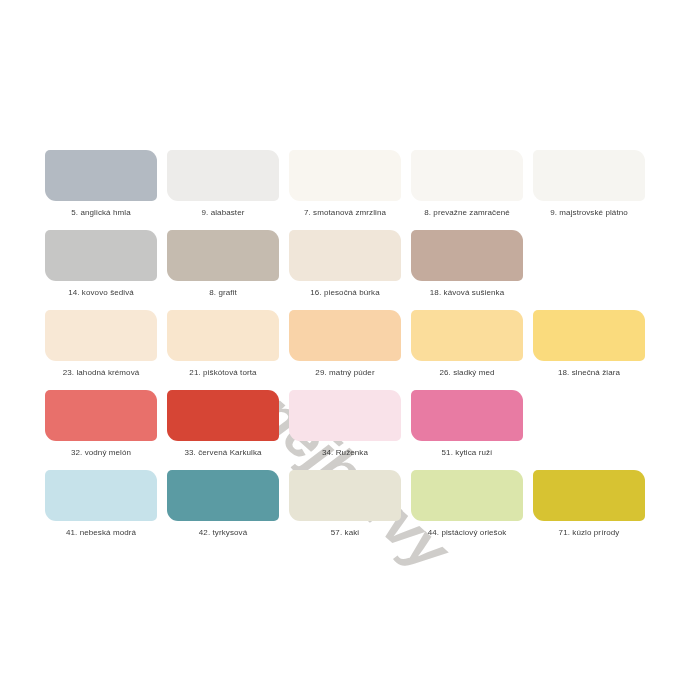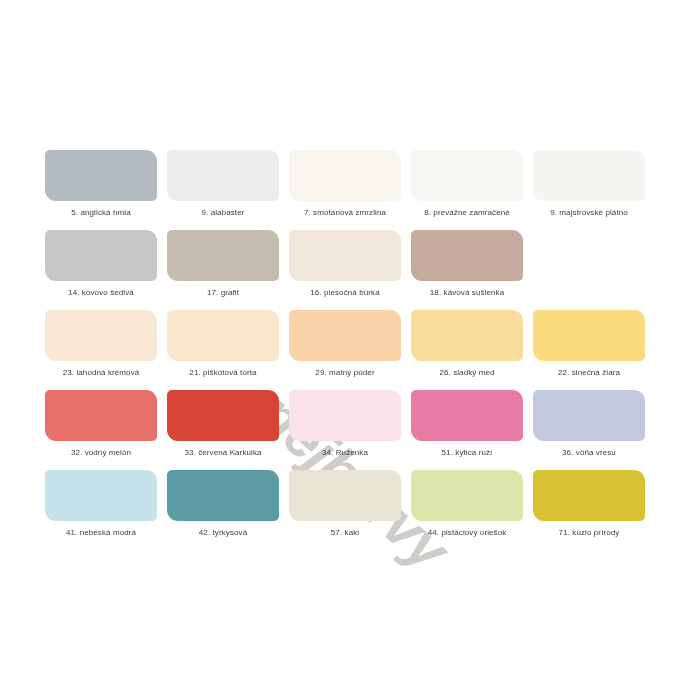--- a/index.html
+++ b/index.html
@@ -122,21 +122,21 @@
           <div class="swatch-label">9. majstrovské plátno</div>
         </div>
       </div>
       <div class="swatch-row">
         <div class="swatch-cell">
           <div class="swatch-chip" style="background: rgb(198, 198, 197);"></div>
           <div class="swatch-label">14. kovovo šedivá</div>
         </div>
         <div class="swatch-cell">
           <div class="swatch-chip" style="background: rgb(197, 187, 175);"></div>
-          <div class="swatch-label">17. grafit</div>
+          <div class="swatch-label">8. grafit</div>
         </div>
         <div class="swatch-cell">
           <div class="swatch-chip" style="background: rgb(240, 230, 217);"></div>
           <div class="swatch-label">16. piesočná búrka</div>
         </div>
         <div class="swatch-cell">
           <div class="swatch-chip" style="background: rgb(196, 171, 157);"></div>
           <div class="swatch-label">18. kávová sušienka</div>
         </div>
       </div>
@@ -152,44 +152,40 @@
         <div class="swatch-cell">
           <div class="swatch-chip" style="background: rgb(249, 211, 168);"></div>
           <div class="swatch-label">29. matný púder</div>
         </div>
         <div class="swatch-cell">
           <div class="swatch-chip" style="background: rgb(251, 221, 155);"></div>
           <div class="swatch-label">26. sladký med</div>
         </div>
         <div class="swatch-cell">
           <div class="swatch-chip" style="background: rgb(250, 219, 125);"></div>
-          <div class="swatch-label">22. slnečná žiara</div>
+          <div class="swatch-label">18. slnečná žiara</div>
         </div>
       </div>
       <div class="swatch-row">
         <div class="swatch-cell">
           <div class="swatch-chip" style="background: rgb(232, 112, 107);"></div>
           <div class="swatch-label">32. vodný melón</div>
         </div>
         <div class="swatch-cell">
           <div class="swatch-chip" style="background: rgb(214, 69, 53);"></div>
           <div class="swatch-label">33. červená Karkulka</div>
         </div>
         <div class="swatch-cell">
           <div class="swatch-chip" style="background: rgb(249, 226, 233);"></div>
           <div class="swatch-label">34. Ruženka</div>
         </div>
         <div class="swatch-cell">
           <div class="swatch-chip" style="background: rgb(232, 123, 163);"></div>
           <div class="swatch-label">51. kytica ruží</div>
         </div>
-        <div class="swatch-cell">
-          <div class="swatch-chip" style="background: rgb(194, 200, 221);"></div>
-          <div class="swatch-label">36. vôňa vresu</div>
-        </div>
       </div>
       <div class="swatch-row">
         <div class="swatch-cell">
           <div class="swatch-chip" style="background: rgb(198, 226, 234);"></div>
           <div class="swatch-label">41. nebeská modrá</div>
         </div>
         <div class="swatch-cell">
           <div class="swatch-chip" style="background: rgb(91, 155, 163);"></div>
           <div class="swatch-label">42. tyrkysová</div>
         </div>

